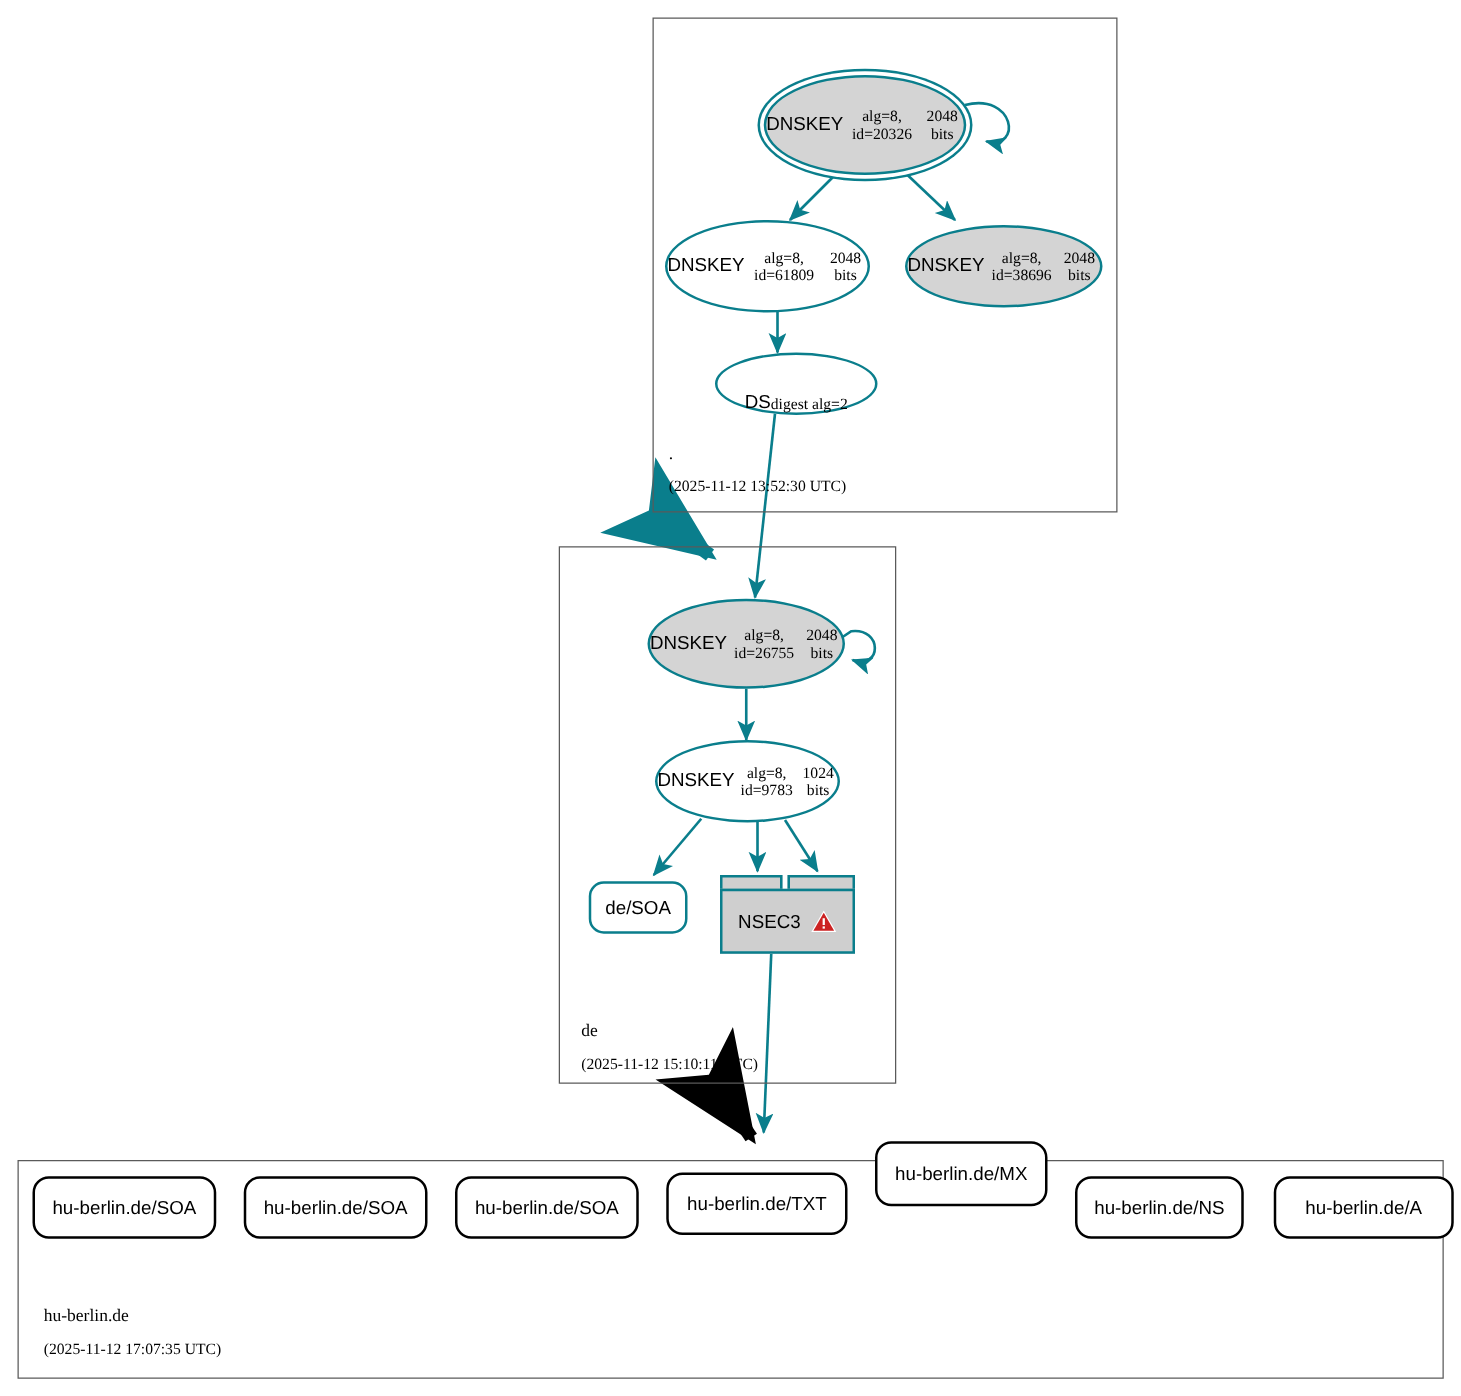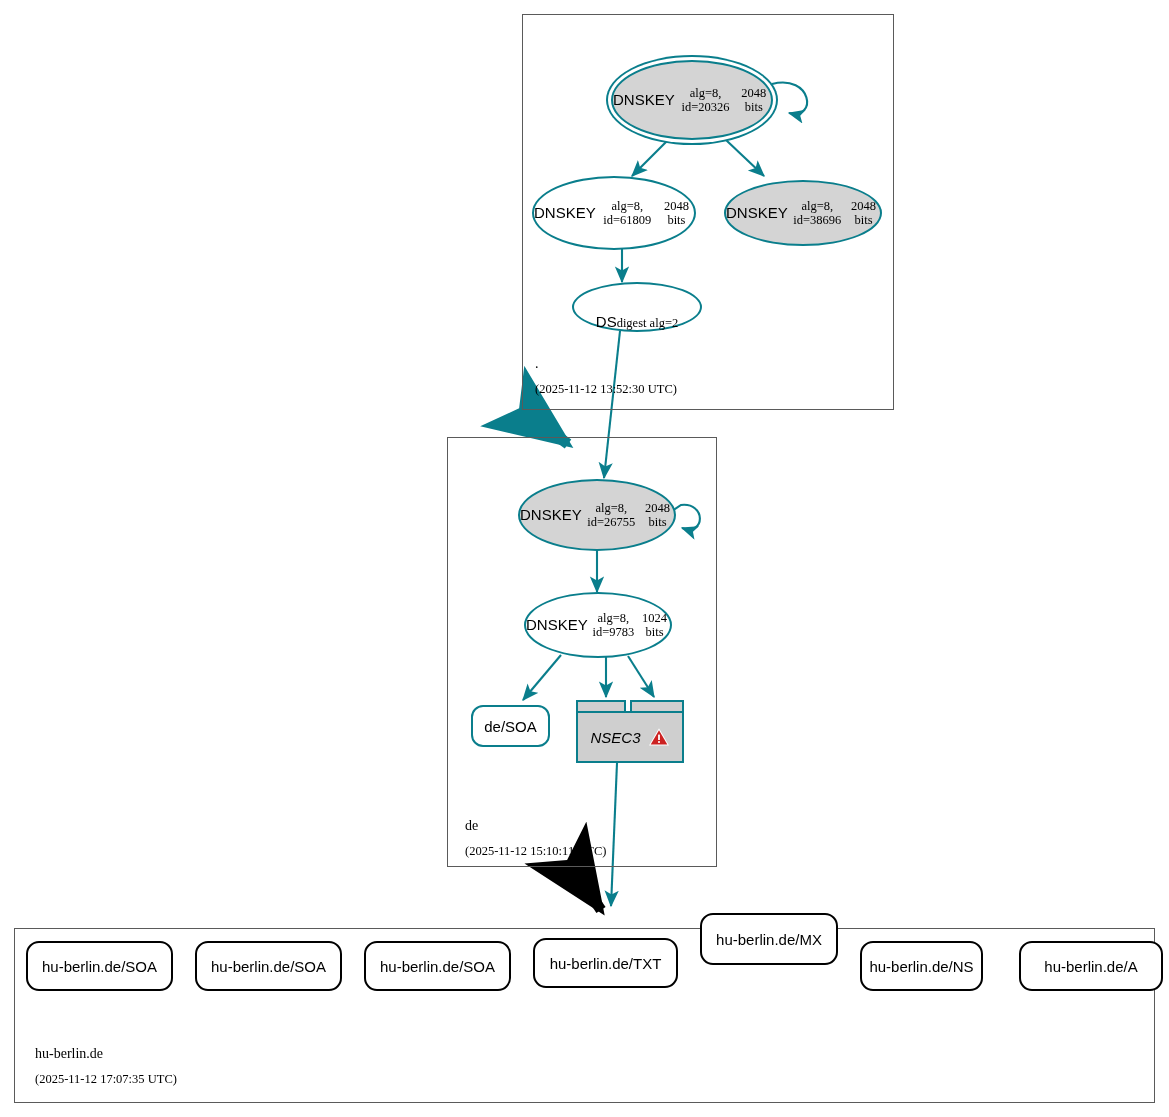--- a/index.html
+++ b/index.html
@@ -19,21 +19,21 @@
   .ellipse.gray{background:#d4d4d4;}
   .ellipse.anchor{box-shadow:0 0 0 3px #ffffff,0 0 0 5px #0a7e8c;}
 
   .n-title{font-family:"Liberation Sans",sans-serif;font-size:15px;line-height:1.08;}
   .n-sub{font-family:"Liberation Serif",serif;font-size:12.5px;line-height:1.12;}
 
   .rrset{border:2px solid #0a7e8c;border-radius:12px;background:#ffffff;
          font-family:"Liberation Sans",sans-serif;font-size:15px;}
   .rrset.plain{border:2.2px solid #000000;border-radius:13px;}
 
-  .nsec-wrap{position:absolute;font-style:italic;}
+  .nsec-wrap{position:absolute;}
   .nsec-tab{position:absolute;top:0;height:13px;background:#cfcfcf;
             border:2px solid #0a7e8c;box-sizing:border-box;}
   .nsec-body{position:absolute;left:0;top:11px;right:0;bottom:0;background:#cfcfcf;
              border:2px solid #0a7e8c;box-sizing:border-box;display:flex;
              align-items:center;justify-content:center;gap:7px;}
   .nsec-label{font-family:"Liberation Sans",sans-serif;font-size:15px;color:#000;}
   .warn{width:22px;height:20px;flex:0 0 auto;}
 </style>
 </head>
 <body>
@@ -153,21 +153,21 @@
   </div>
   <div class="node rrset plain" style="left:364px;top:941px;width:147px;height:50px;">
     <span>hu-berlin.de/SOA</span>
   </div>
   <div class="node rrset plain" style="left:533px;top:938px;width:145px;height:50px;">
     <span>hu-berlin.de/TXT</span>
   </div>
   <div class="node rrset plain" style="left:700px;top:913px;width:138px;height:52px;">
     <span>hu-berlin.de/MX</span>
   </div>
-  <div class="node rrset plain" style="left:860px;top:941px;width:123px;height:50px;">
+  <div class="node rrset plain" style="left:860px;top:941px;width:135px;height:50px;">
     <span>hu-berlin.de/NS</span>
   </div>
   <div class="node rrset plain" style="left:1019px;top:941px;width:144px;height:50px;">
     <span>hu-berlin.de/A</span>
   </div>
 
   <div class="zone-label zone-name" style="left:35px;top:1046px;">hu-berlin.de</div>
   <div class="zone-label zone-time" style="left:35px;top:1072px;">(2025-11-12 17:07:35 UTC)</div>
 
 </div>

